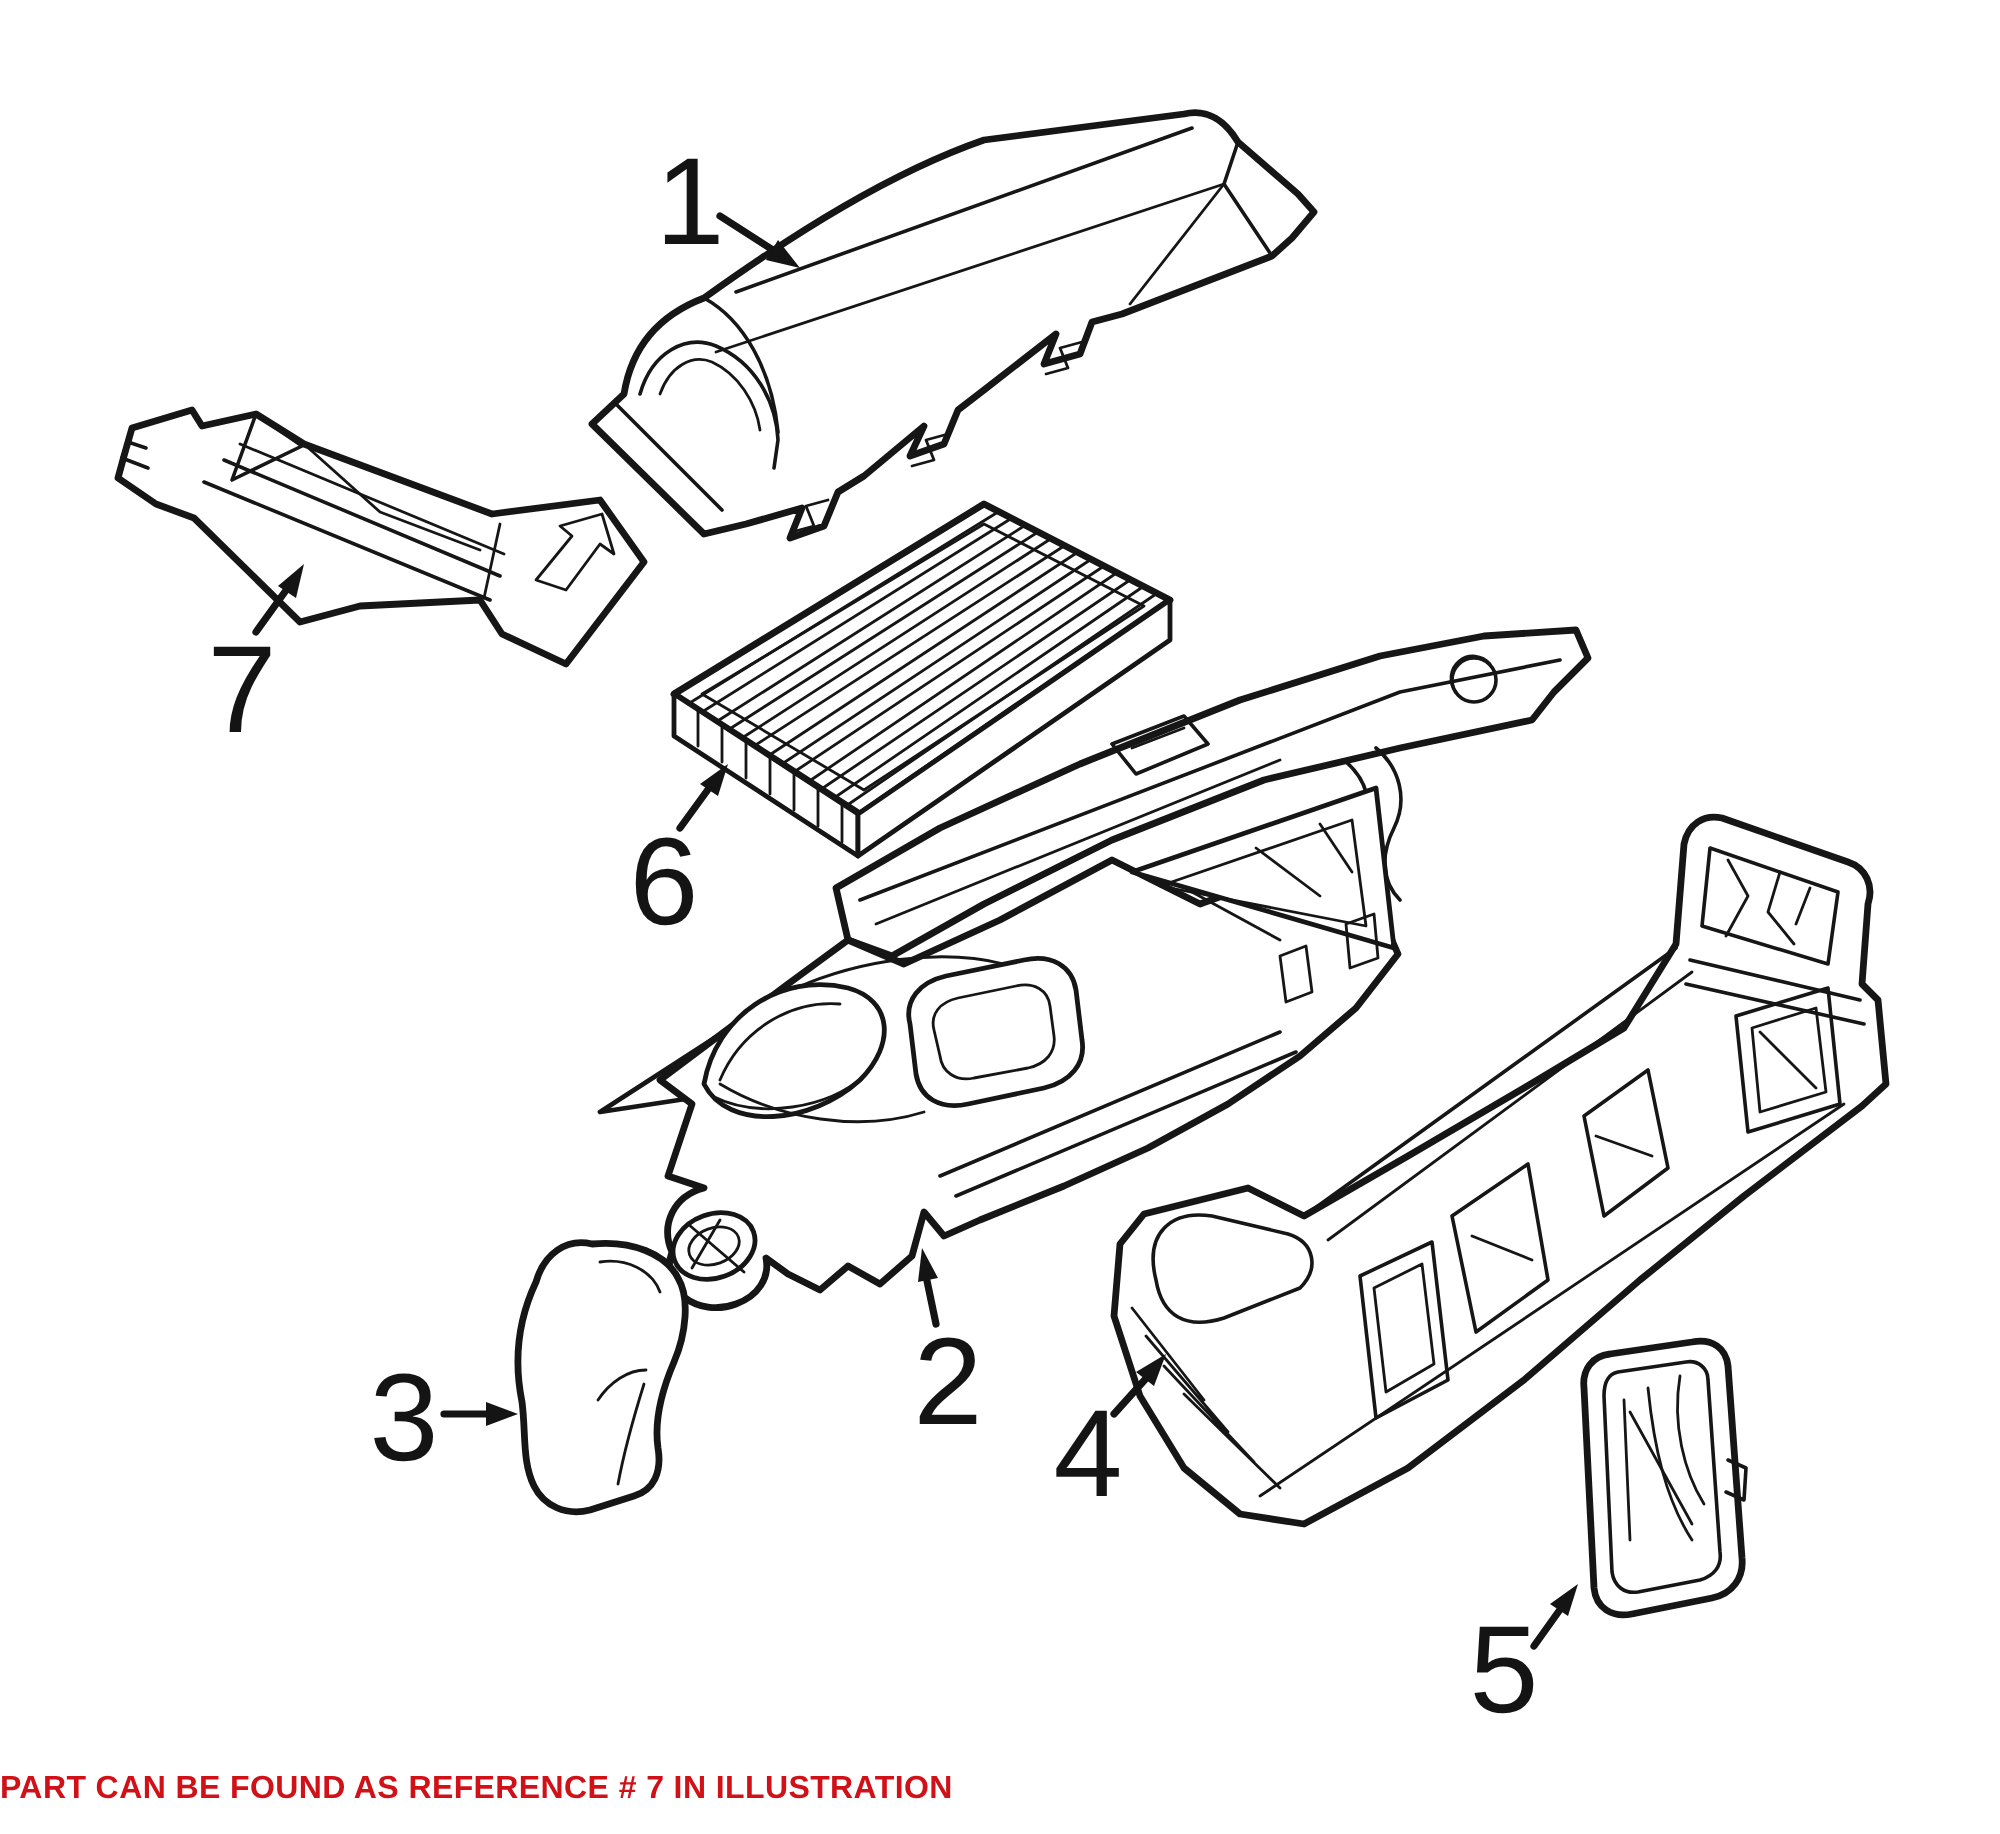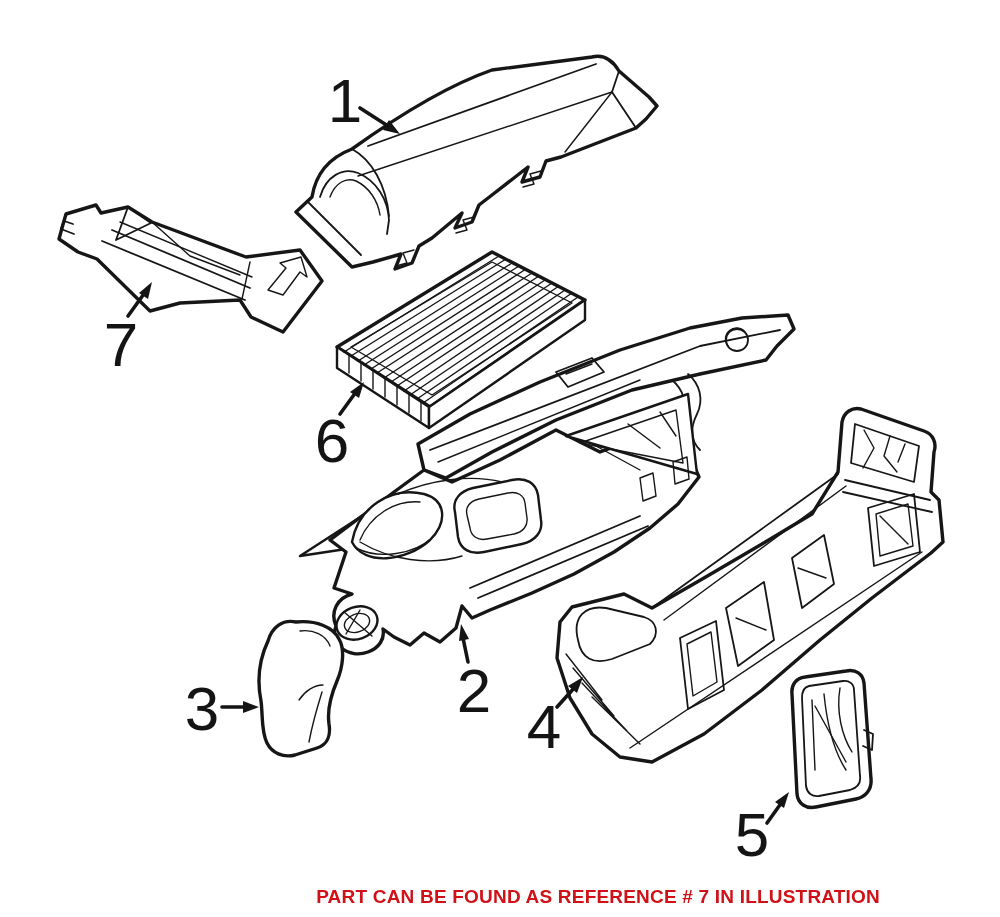--- a/index.html
+++ b/index.html
@@ -13,22 +13,22 @@
   .canvas svg{position:absolute;left:0;top:0;}
   .part-label{
     font-family:"Liberation Sans", sans-serif;
     font-size:62px;
     font-weight:500;
     fill:#141414;
   }
   .caption{
     position:absolute;
     left:0; top:886px; width:880px;
-    text-align:right;
-    font-size:19px;
+    text-align:left;
+    font-size:16px;
     font-weight:bold;
     letter-spacing:0.2px;
     color:#d01118;
     white-space:nowrap;
   }
   
   .outer{fill:#ffffff;stroke:#161616;stroke-width:3.4;stroke-linejoin:round;stroke-linecap:round;}
   .outer-thin{fill:#ffffff;stroke:#161616;stroke-width:2.4;stroke-linejoin:round;stroke-linecap:round;}
   .inner{fill:none;stroke:#161616;stroke-width:1.8;stroke-linejoin:round;stroke-linecap:round;}
   .inner2{fill:none;stroke:#161616;stroke-width:1.4;stroke-linejoin:round;stroke-linecap:round;}

